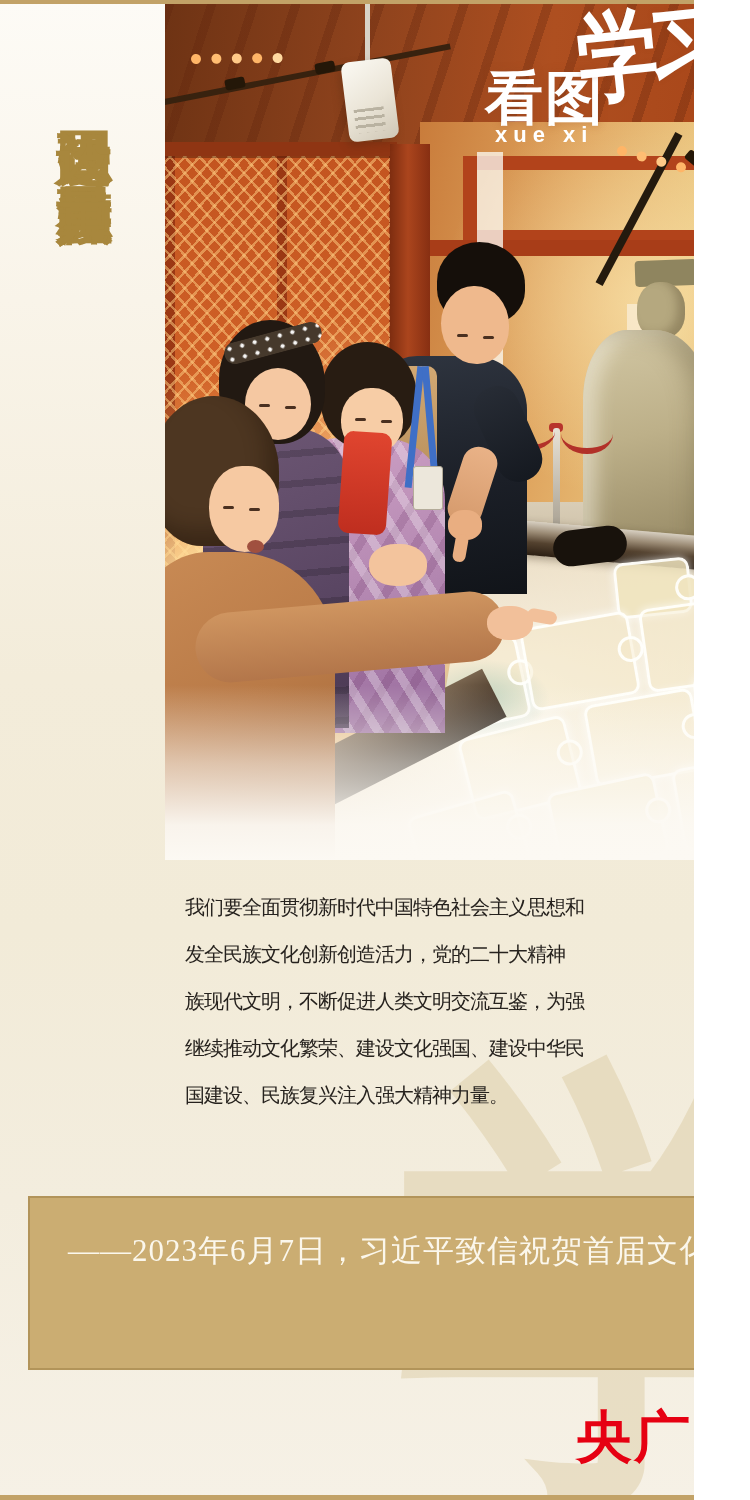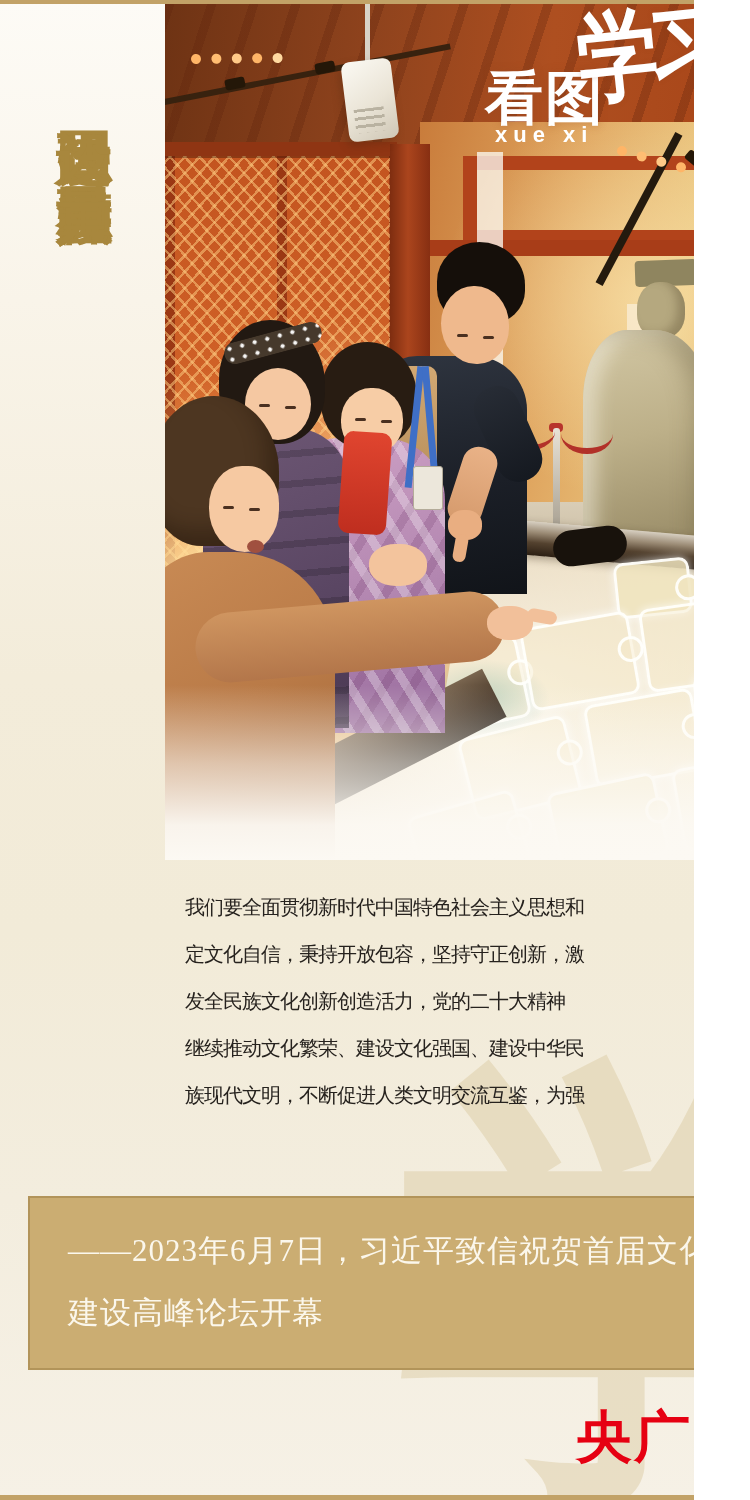--- a/index.html
+++ b/index.html
@@ -237,29 +237,28 @@
 
     <div class="abs logo-kantu">看图</div>
     <div class="abs logo-pinyin">xue xi</div>
     <div class="abs logo-script">学习</div>
 
     <div class="abs ph-fade"></div>
   </div>
 
   <div class="para">
     <div class="pline">我们要全面贯彻新时代中国特色社会主义思想和</div>
-    <div class="pline">定文化自信，秉持开放包容，坚持守正创新，激</div>
     <div class="pline">发全民族文化创新创造活力，党的二十大精神</div>
+    <div class="pline">族现代文明，不断促进人类文明交流互鉴，为强</div>
     <div class="pline">继续推动文化繁荣、建设文化强国、建设中华民</div>
-    <div class="pline">族现代文明，不断促进人类文明交流互鉴，为强</div>
+    <div class="pline">国建设、民族复兴注入强大精神力量。</div>
   </div>
 
   <div class="watermark">学</div>
 
   <div class="quote">
     <div class="qline">——2023年6月7日，习近平致信祝贺首届文化强国</div>
-    <div class="qline">建设高峰论坛开幕</div>
   </div>
 
   <div class="cnr">央广网</div>
 
   <div class="bar bottom"></div>
 </div>
 
 </body></html>

